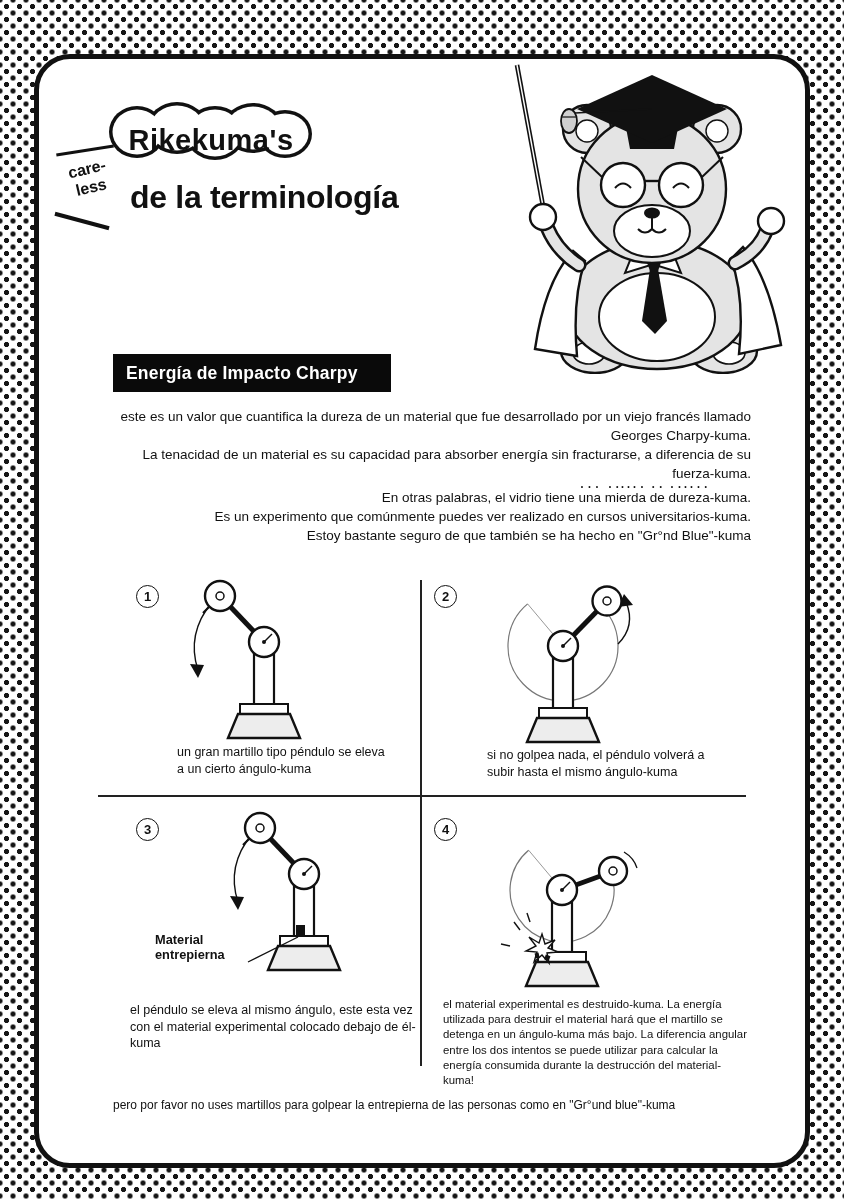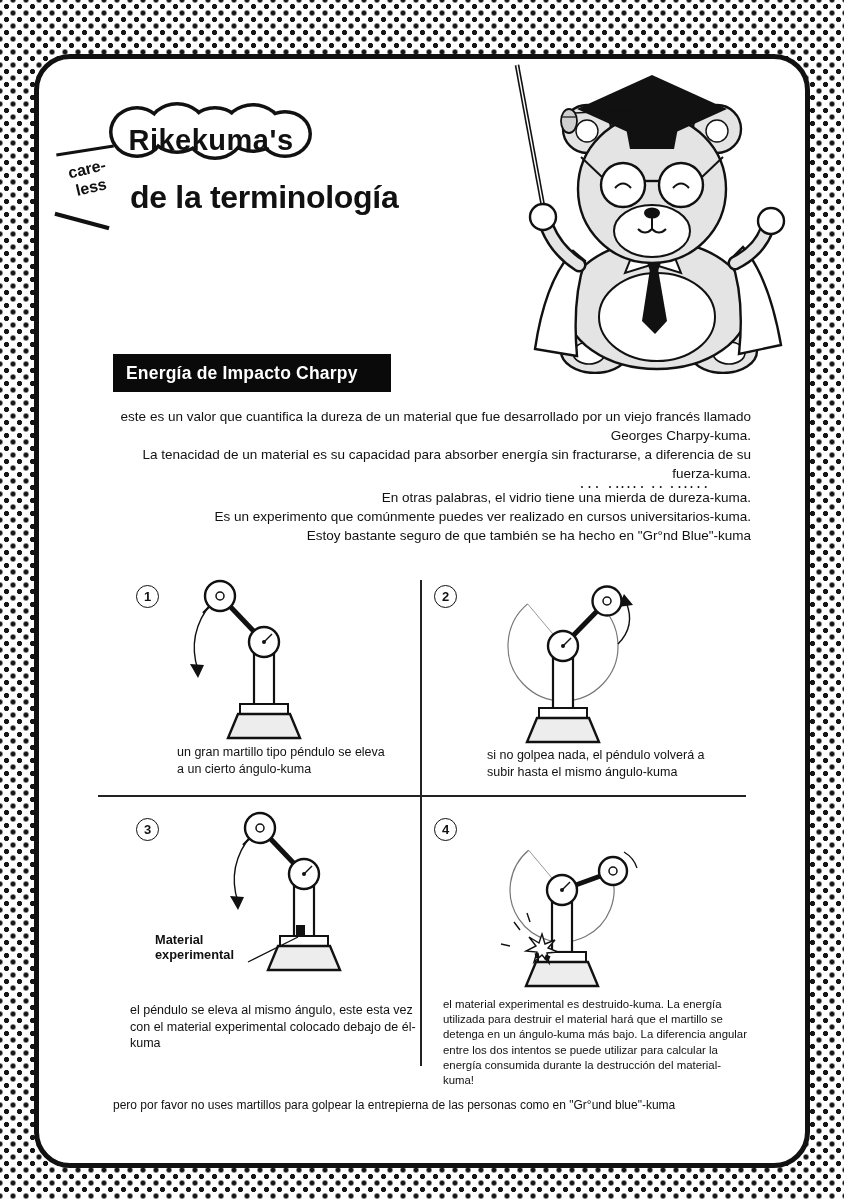--- a/index.html
+++ b/index.html
@@ -224,21 +224,21 @@
       <line x1="31" y1="29" x2="25" y2="35" stroke="#111" stroke-width="2.2"></line>
       <rect x="76" y="72" width="20" height="56" fill="#fff" stroke="#111" stroke-width="2.2"></rect>
       <circle cx="86" cy="64" r="15" fill="#fff" stroke="#111" stroke-width="2.4"></circle>
       <line x1="86" y1="64" x2="94" y2="56" stroke="#111" stroke-width="1.5"></line>
       <circle cx="86" cy="64" r="2" fill="#111"></circle>
       <rect x="62" y="126" width="48" height="10" fill="#fff" stroke="#111" stroke-width="2"></rect>
       <rect x="78" y="115" width="9" height="11" fill="#111"></rect>
       <path d="M 50,160 L 122,160 L 112,136 L 60,136 Z" fill="#ededed" stroke="#111" stroke-width="2.4"></path>
       <line x1="30" y1="152" x2="80" y2="127" stroke="#111" stroke-width="1.3"></line>
     </svg>
-    <div class="abs mat-label" style="left:116px; top:873px; width:110px;">Material experimental</div>
+    <div class="abs mat-label" style="left:116px; top:873px; width:110px;">Material entrepierna</div>
     <div class="abs caption" style="left:91px; top:943px; width:295px;">el péndulo se eleva al mismo ángulo, este esta vez con el material experimental colocado debajo de él-kuma</div>
 
     <div class="abs num" style="left:395px; top:759px;">4</div>
     <svg class="abs" style="left:433px; top:763px;" width="190" height="175" viewBox="0 0 190 175">
       <line x1="90" y1="68" x2="56.6" y2="28.2" stroke="#999" stroke-width="1"></line>
       <path d="M 56.6,28.2 A 52 52 0 1 0 138.9,50.2" fill="none" stroke="#777" stroke-width="1.2"></path>
       <line x1="90" y1="68" x2="134" y2="52" stroke="#111" stroke-width="5"></line>
       <circle cx="141" cy="49" r="14" fill="#fff" stroke="#111" stroke-width="2.4"></circle>
       <circle cx="141" cy="49" r="4" fill="none" stroke="#111" stroke-width="1.5"></circle>
       <path d="M 152,30 q 10,6 13,16" fill="none" stroke="#111" stroke-width="1.3"></path>

